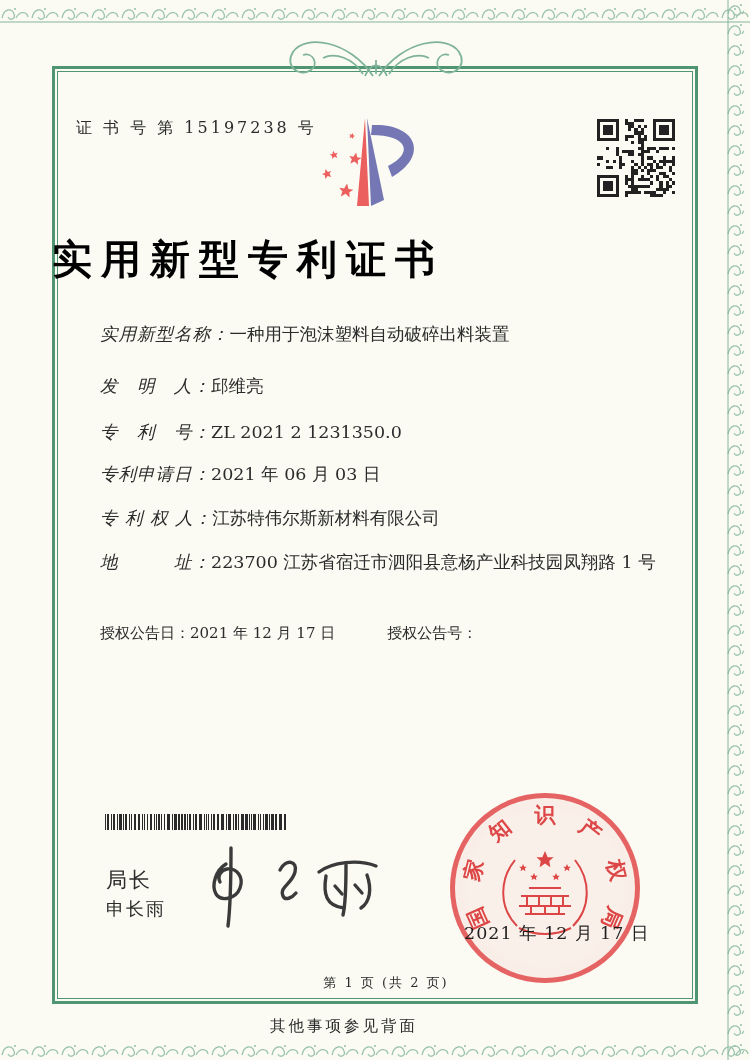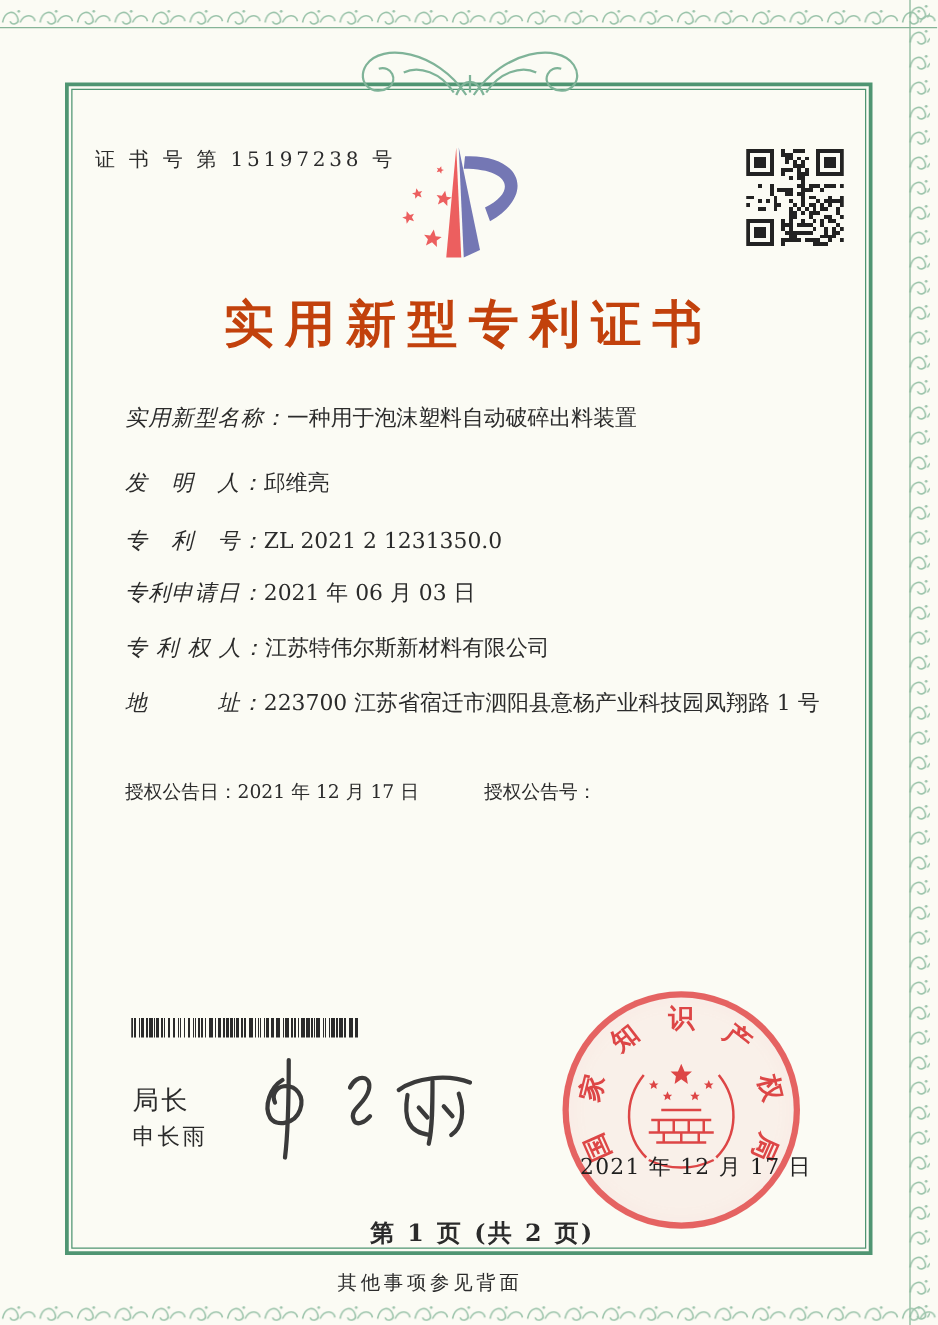--- a/index.html
+++ b/index.html
@@ -24,22 +24,22 @@
   }
   .frame::before{
     content:"";position:absolute;inset:2px;border:1px solid #4f9572;
   }
 
   
   .cert-no{left:76px;top:118px;font-size:16px;letter-spacing:3px;}
   .logo{left:300px;top:103px;width:160px;height:120px;}
   .qr{left:597px;top:119px;width:78px;height:78px;}
   .title{
-    left:52px;top:232px;width:646px;text-align:center;
-    font-size:40px;font-weight:700;letter-spacing:9px;color:#c2410c;
+    left:52px;top:232px;width:646px;text-align:left;
+    font-size:40px;font-weight:700;letter-spacing:9px;color:#000000;
   }
 
   
   .field{left:100px;width:560px;font-size:17.5px;white-space:nowrap;}
   .field .lab{letter-spacing:1px;font-style:italic;}
   .f0{top:322px;} .f1{top:374px;} .f2{top:420px;}
   .f3{top:462px;} .f4{top:506px;} .f5{top:550px;}
   .grant{top:624px;left:100px;width:560px;font-size:15px;display:flex;white-space:nowrap;}
   .grant .gap{width:52px;}
 
@@ -68,21 +68,21 @@
   .sc1{transform:translate(-50%,-50%) rotate(-76deg)  translateY(-74px);}
   .sc2{transform:translate(-50%,-50%) rotate(-38deg)  translateY(-74px);}
   .sc3{transform:translate(-50%,-50%) rotate(0deg)    translateY(-74px);}
   .sc4{transform:translate(-50%,-50%) rotate(38deg)   translateY(-74px);}
   .sc5{transform:translate(-50%,-50%) rotate(76deg)   translateY(-74px);}
   .sc6{transform:translate(-50%,-50%) rotate(114deg)  translateY(-74px);}
   .emblem{position:absolute;left:50%;top:51%;transform:translate(-50%,-50%);}
   .seal-date{left:464px;top:921px;font-size:17.5px;color:#1f1f1f;letter-spacing:1px;z-index:3;}
 
   
-  .page-info{left:52px;top:974px;width:668px;text-align:center;font-size:19px;letter-spacing:2px;font-weight:bold;}
+  .page-info{left:52px;top:974px;width:668px;text-align:center;font-size:13px;letter-spacing:2px;}
   .back-note{left:0;top:1016px;width:688px;text-align:center;font-size:15.5px;letter-spacing:3px;}
 </style>
 </head>
 <body>
 
 <svg class="abs lace-top" viewBox="0 0 750 20" preserveAspectRatio="none">
   <defs>
     <pattern id="scrollpat" width="30" height="20" patternUnits="userSpaceOnUse">
       <path d="M2,14 C4,4 12,4 14,10 C16,15 10,17 8,13 M16,14 C20,6 27,8 28,13" fill="none" stroke="#9cc4ab" stroke-width="1.3"></path>
       <circle cx="15" cy="5" r="1.1" fill="#9cc4ab"></circle>

